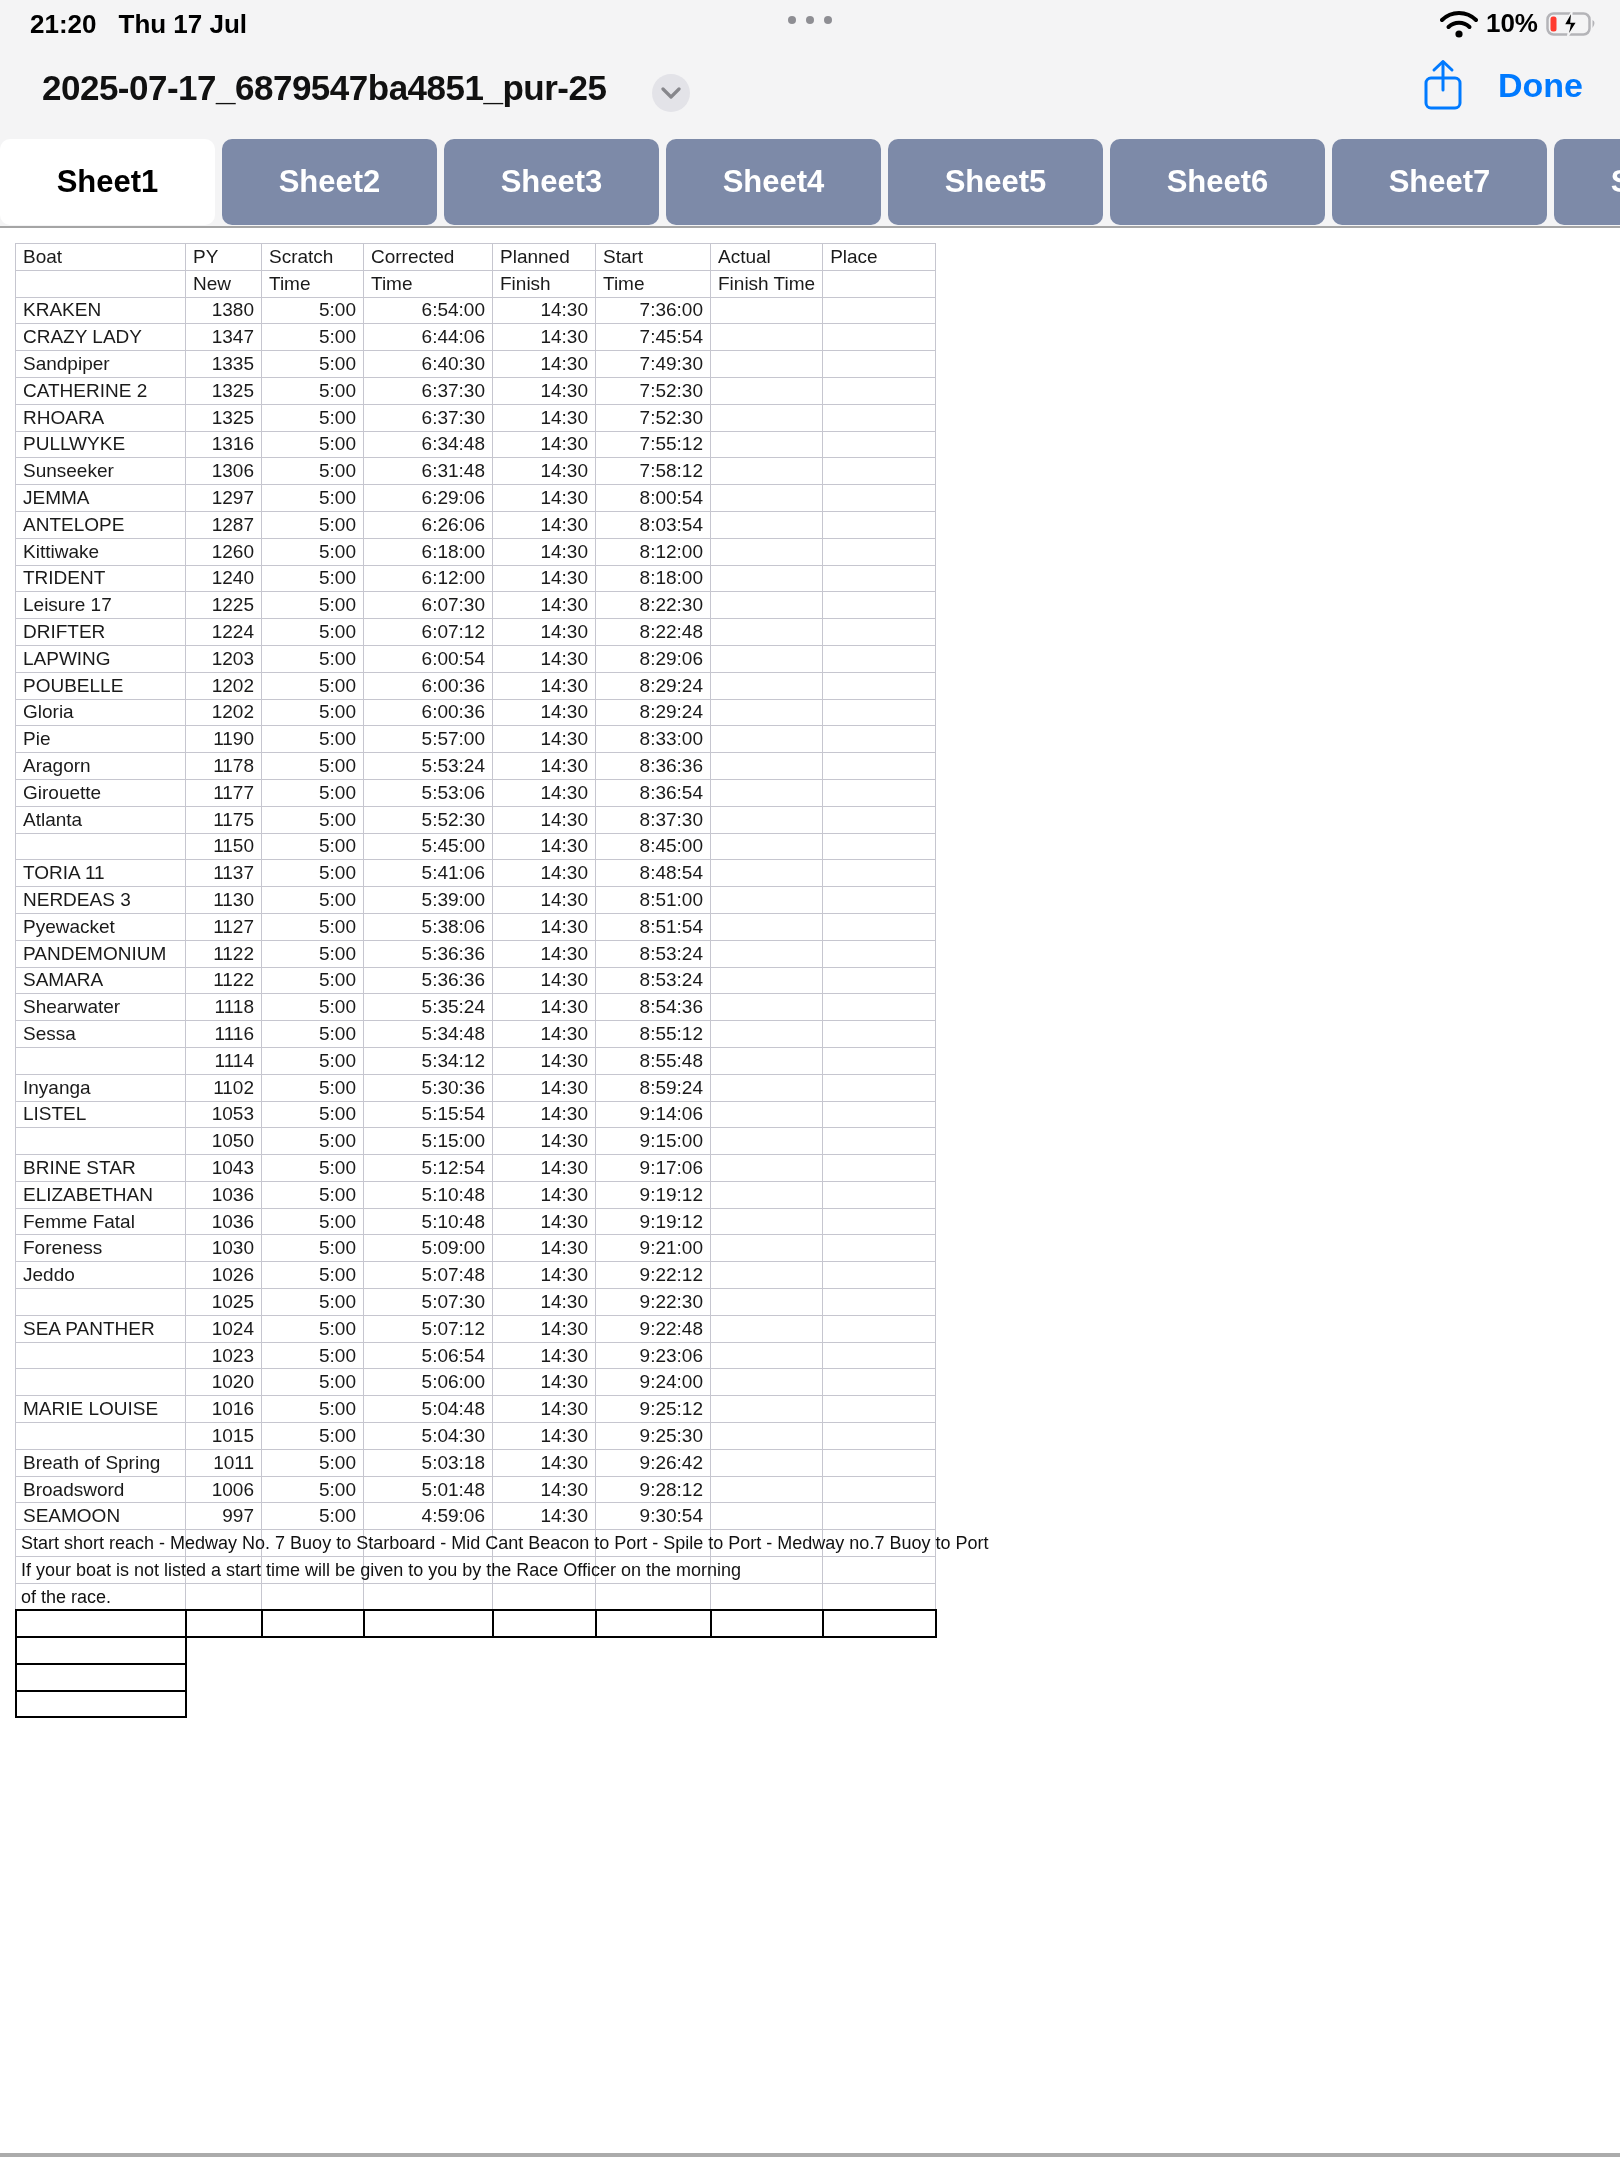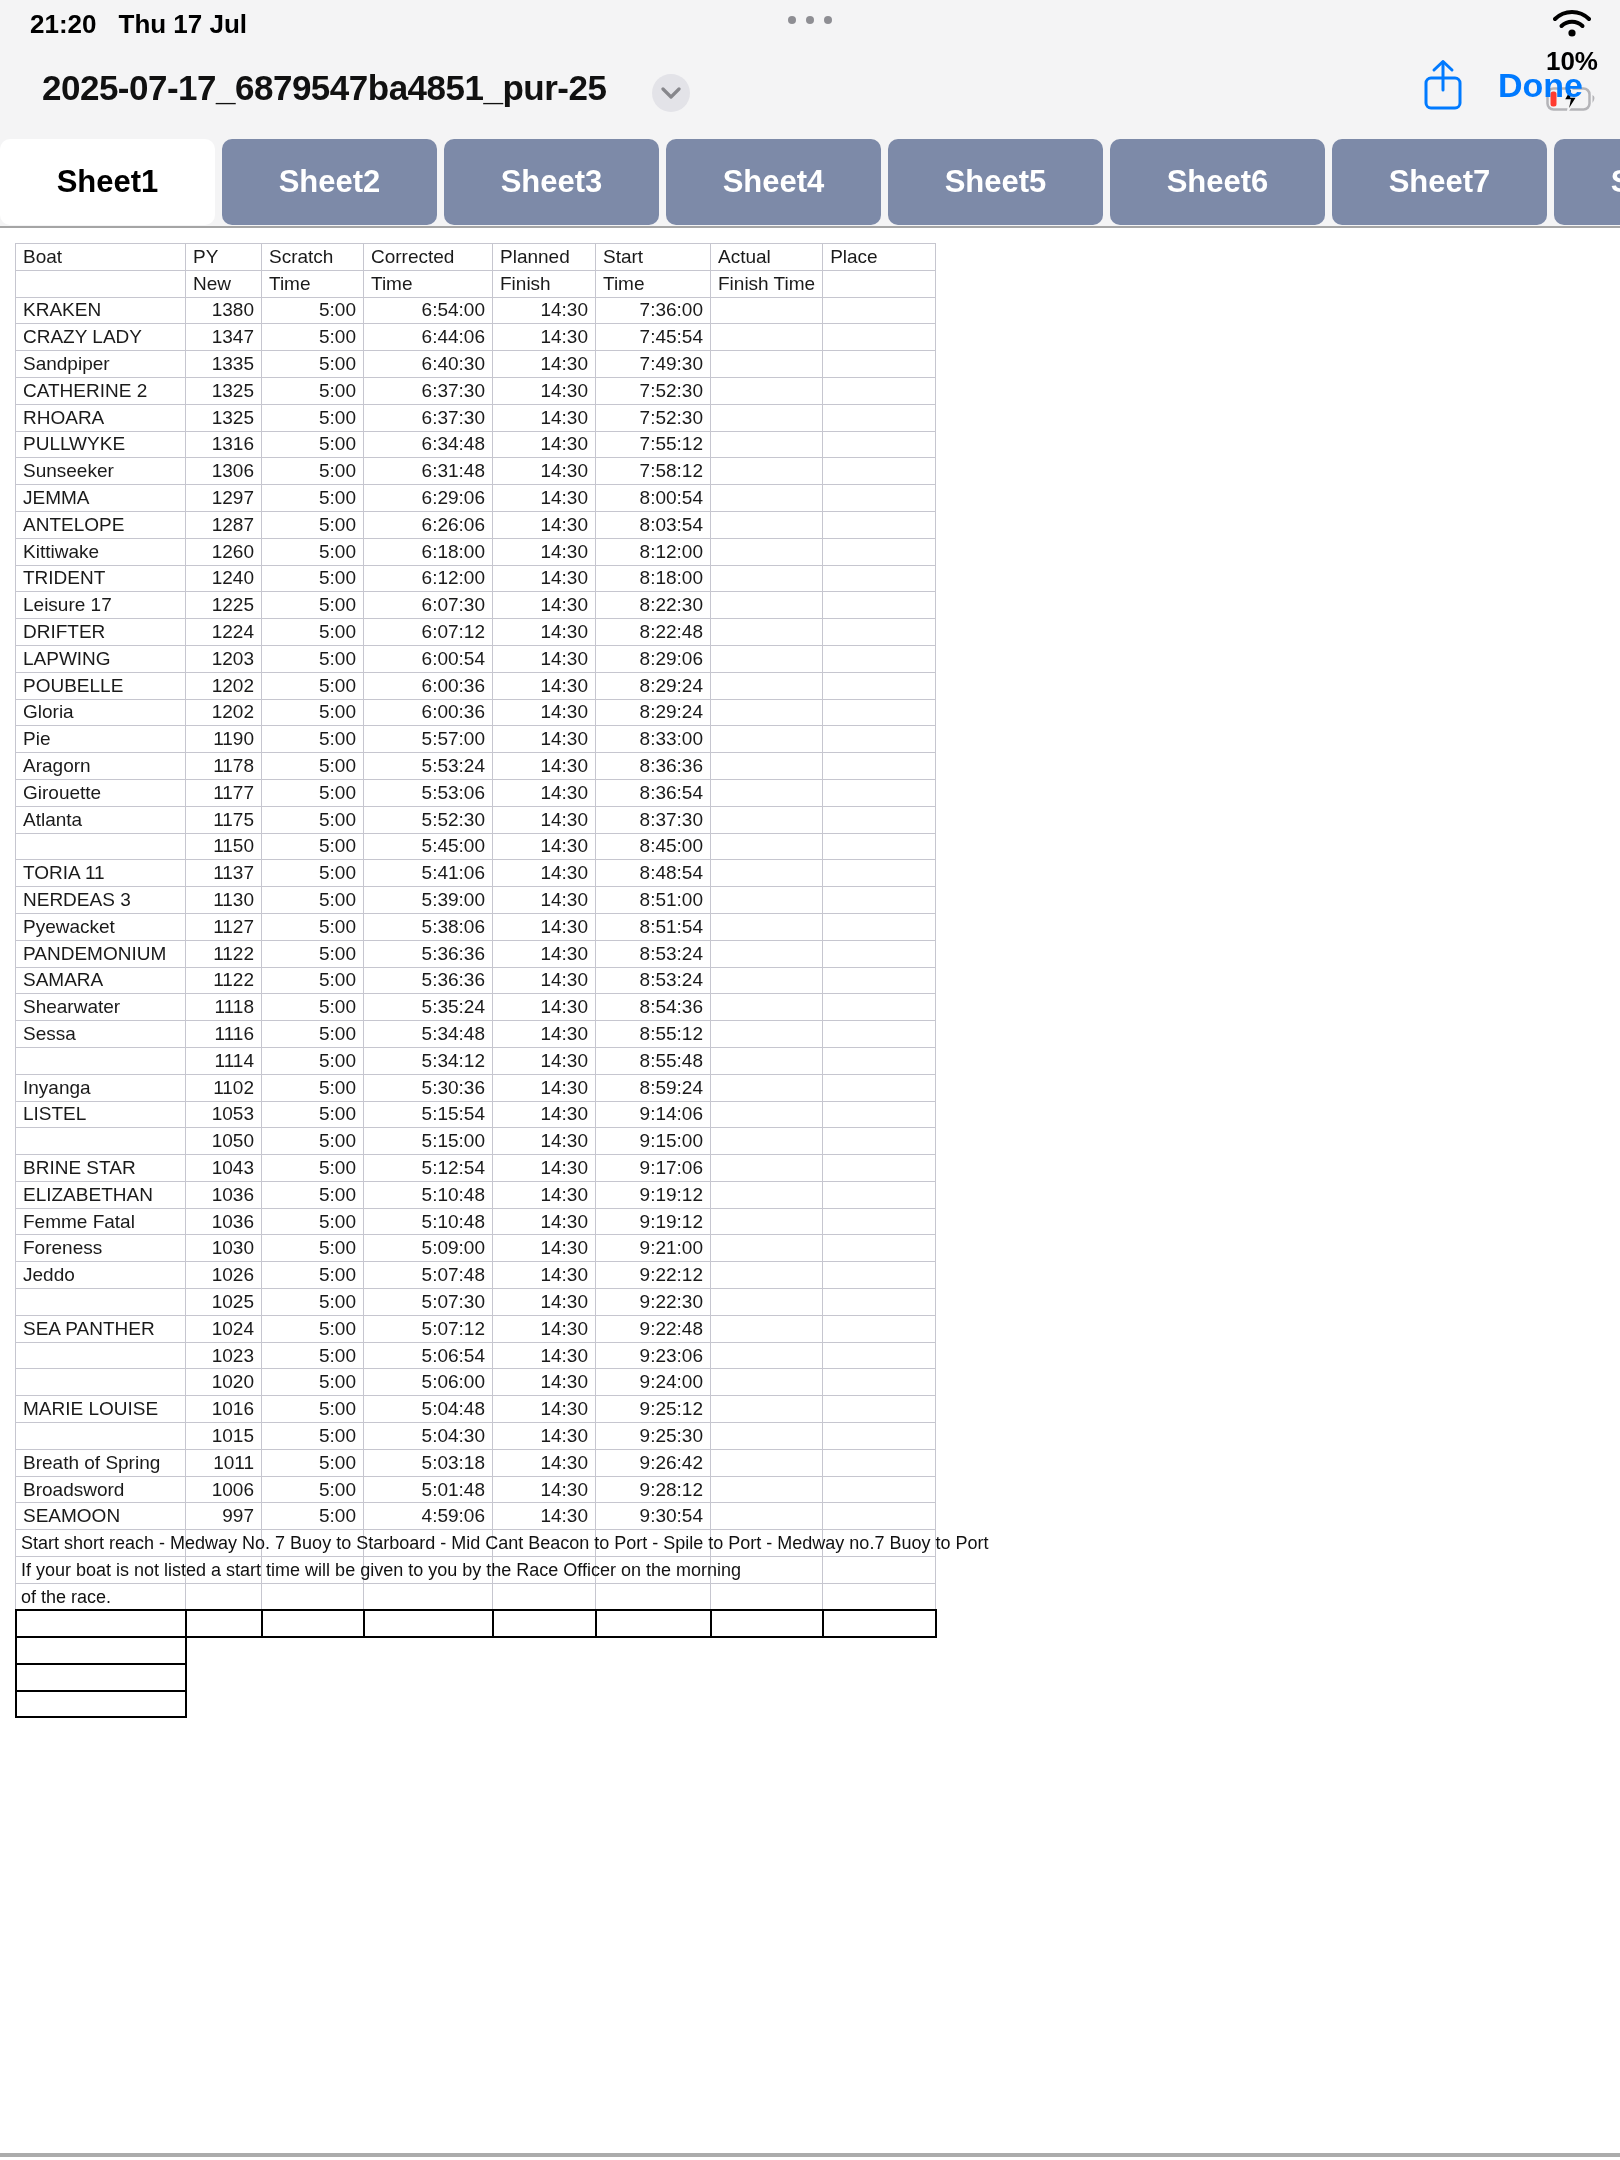--- a/index.html
+++ b/index.html
@@ -7,21 +7,21 @@
        font-family:"Liberation Sans","DejaVu Sans",sans-serif;color:#141414;}
   #page{position:absolute;inset:0;}
 
   
   .chrome{position:absolute;top:0;left:0;right:0;height:226px;background:#f4f4f5;
           border-bottom:2px solid #a5a5a5;}
   .status-left{position:absolute;top:9px;left:30px;font-size:26px;font-weight:600;color:#000;}
   .status-left .date{margin-left:22px;margin-top:24px;}
   .dots{position:absolute;top:16px;left:788px;display:flex;gap:10px;}
   .dots i{width:8px;height:8px;border-radius:50%;background:#8e8e93;display:block;}
-  .status-right{position:absolute;top:8px;right:22px;display:flex;align-items:center;gap:8px;flex-direction:column;}
+  .status-right{position:absolute;top:8px;right:22px;display:flex;align-items:center;gap:8px;}
   .batt-label{font-size:26px;font-weight:600;color:#000;}
 
   .file-title{position:absolute;top:68px;left:42px;font-size:35px;font-weight:700;color:#111;
               letter-spacing:-0.5px;}
   .title-chevron{position:absolute;top:74px;left:652px;width:38px;height:38px;border-radius:50%;
                  background:#e3e3e8;display:flex;align-items:center;justify-content:center;}
   .share-btn{position:absolute;top:58px;left:1420px;width:46px;height:56px;}
   .done-btn{position:absolute;top:66px;left:1498px;font-size:34px;font-weight:600;color:#007aff;}
 
   

